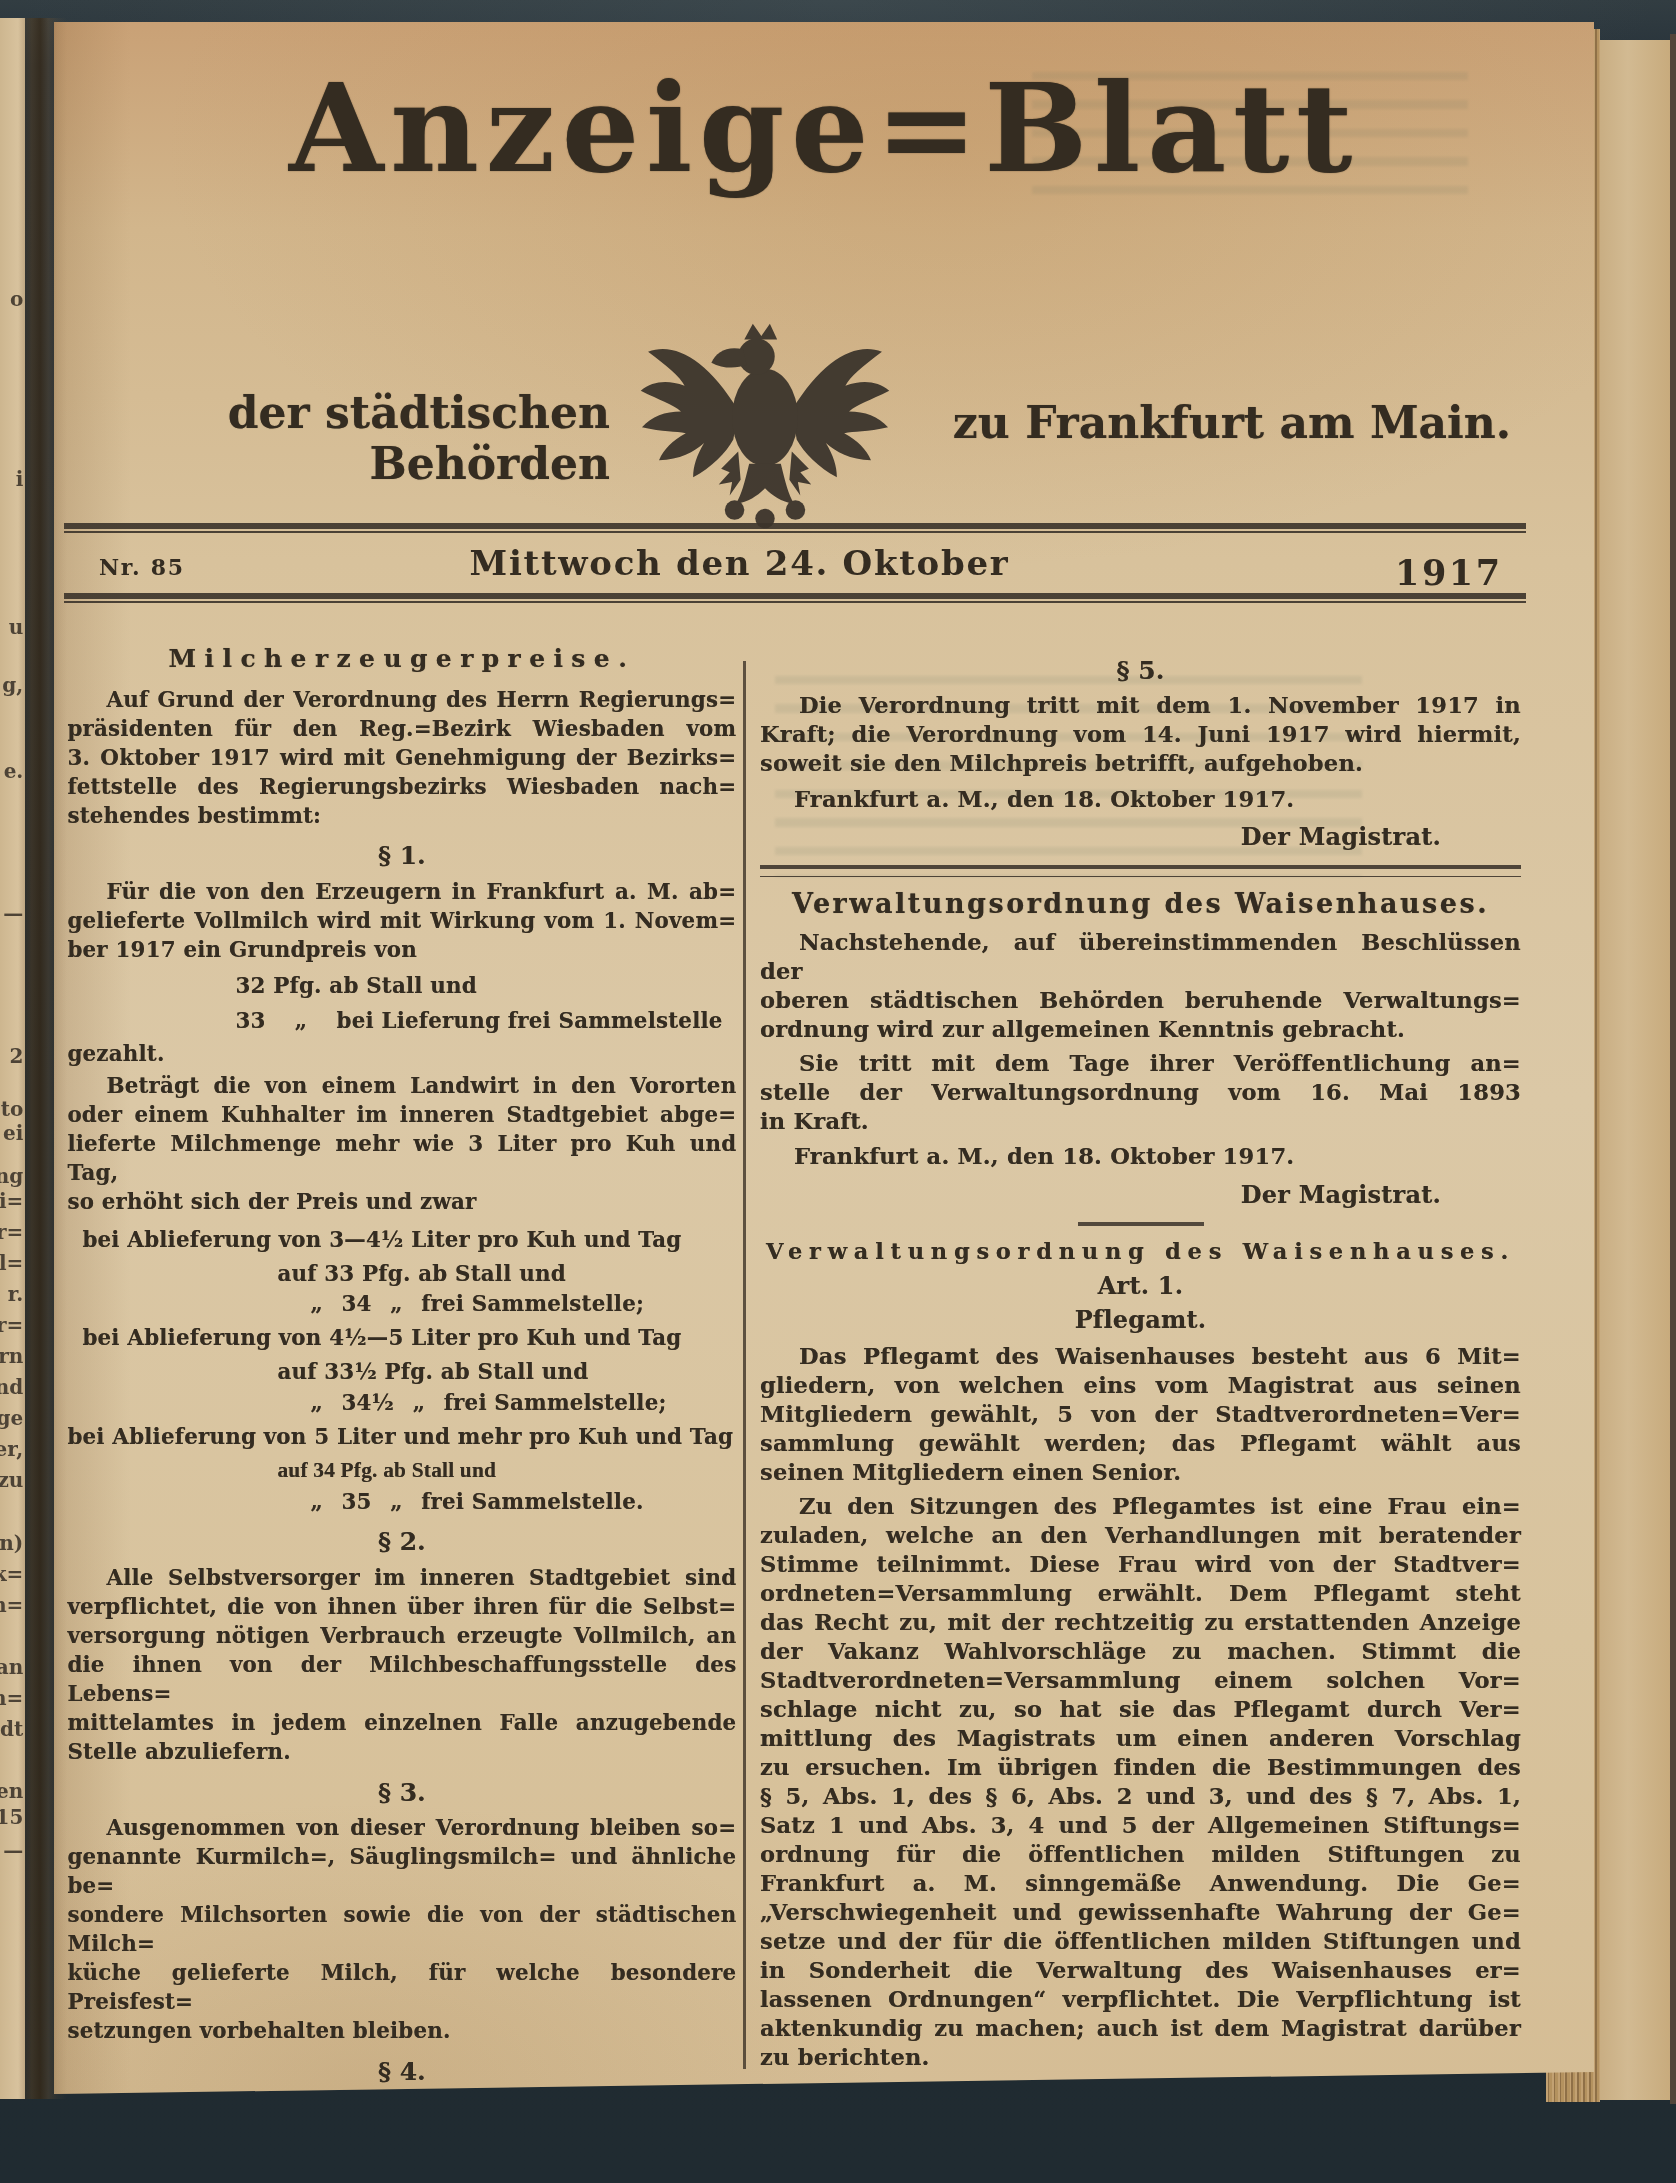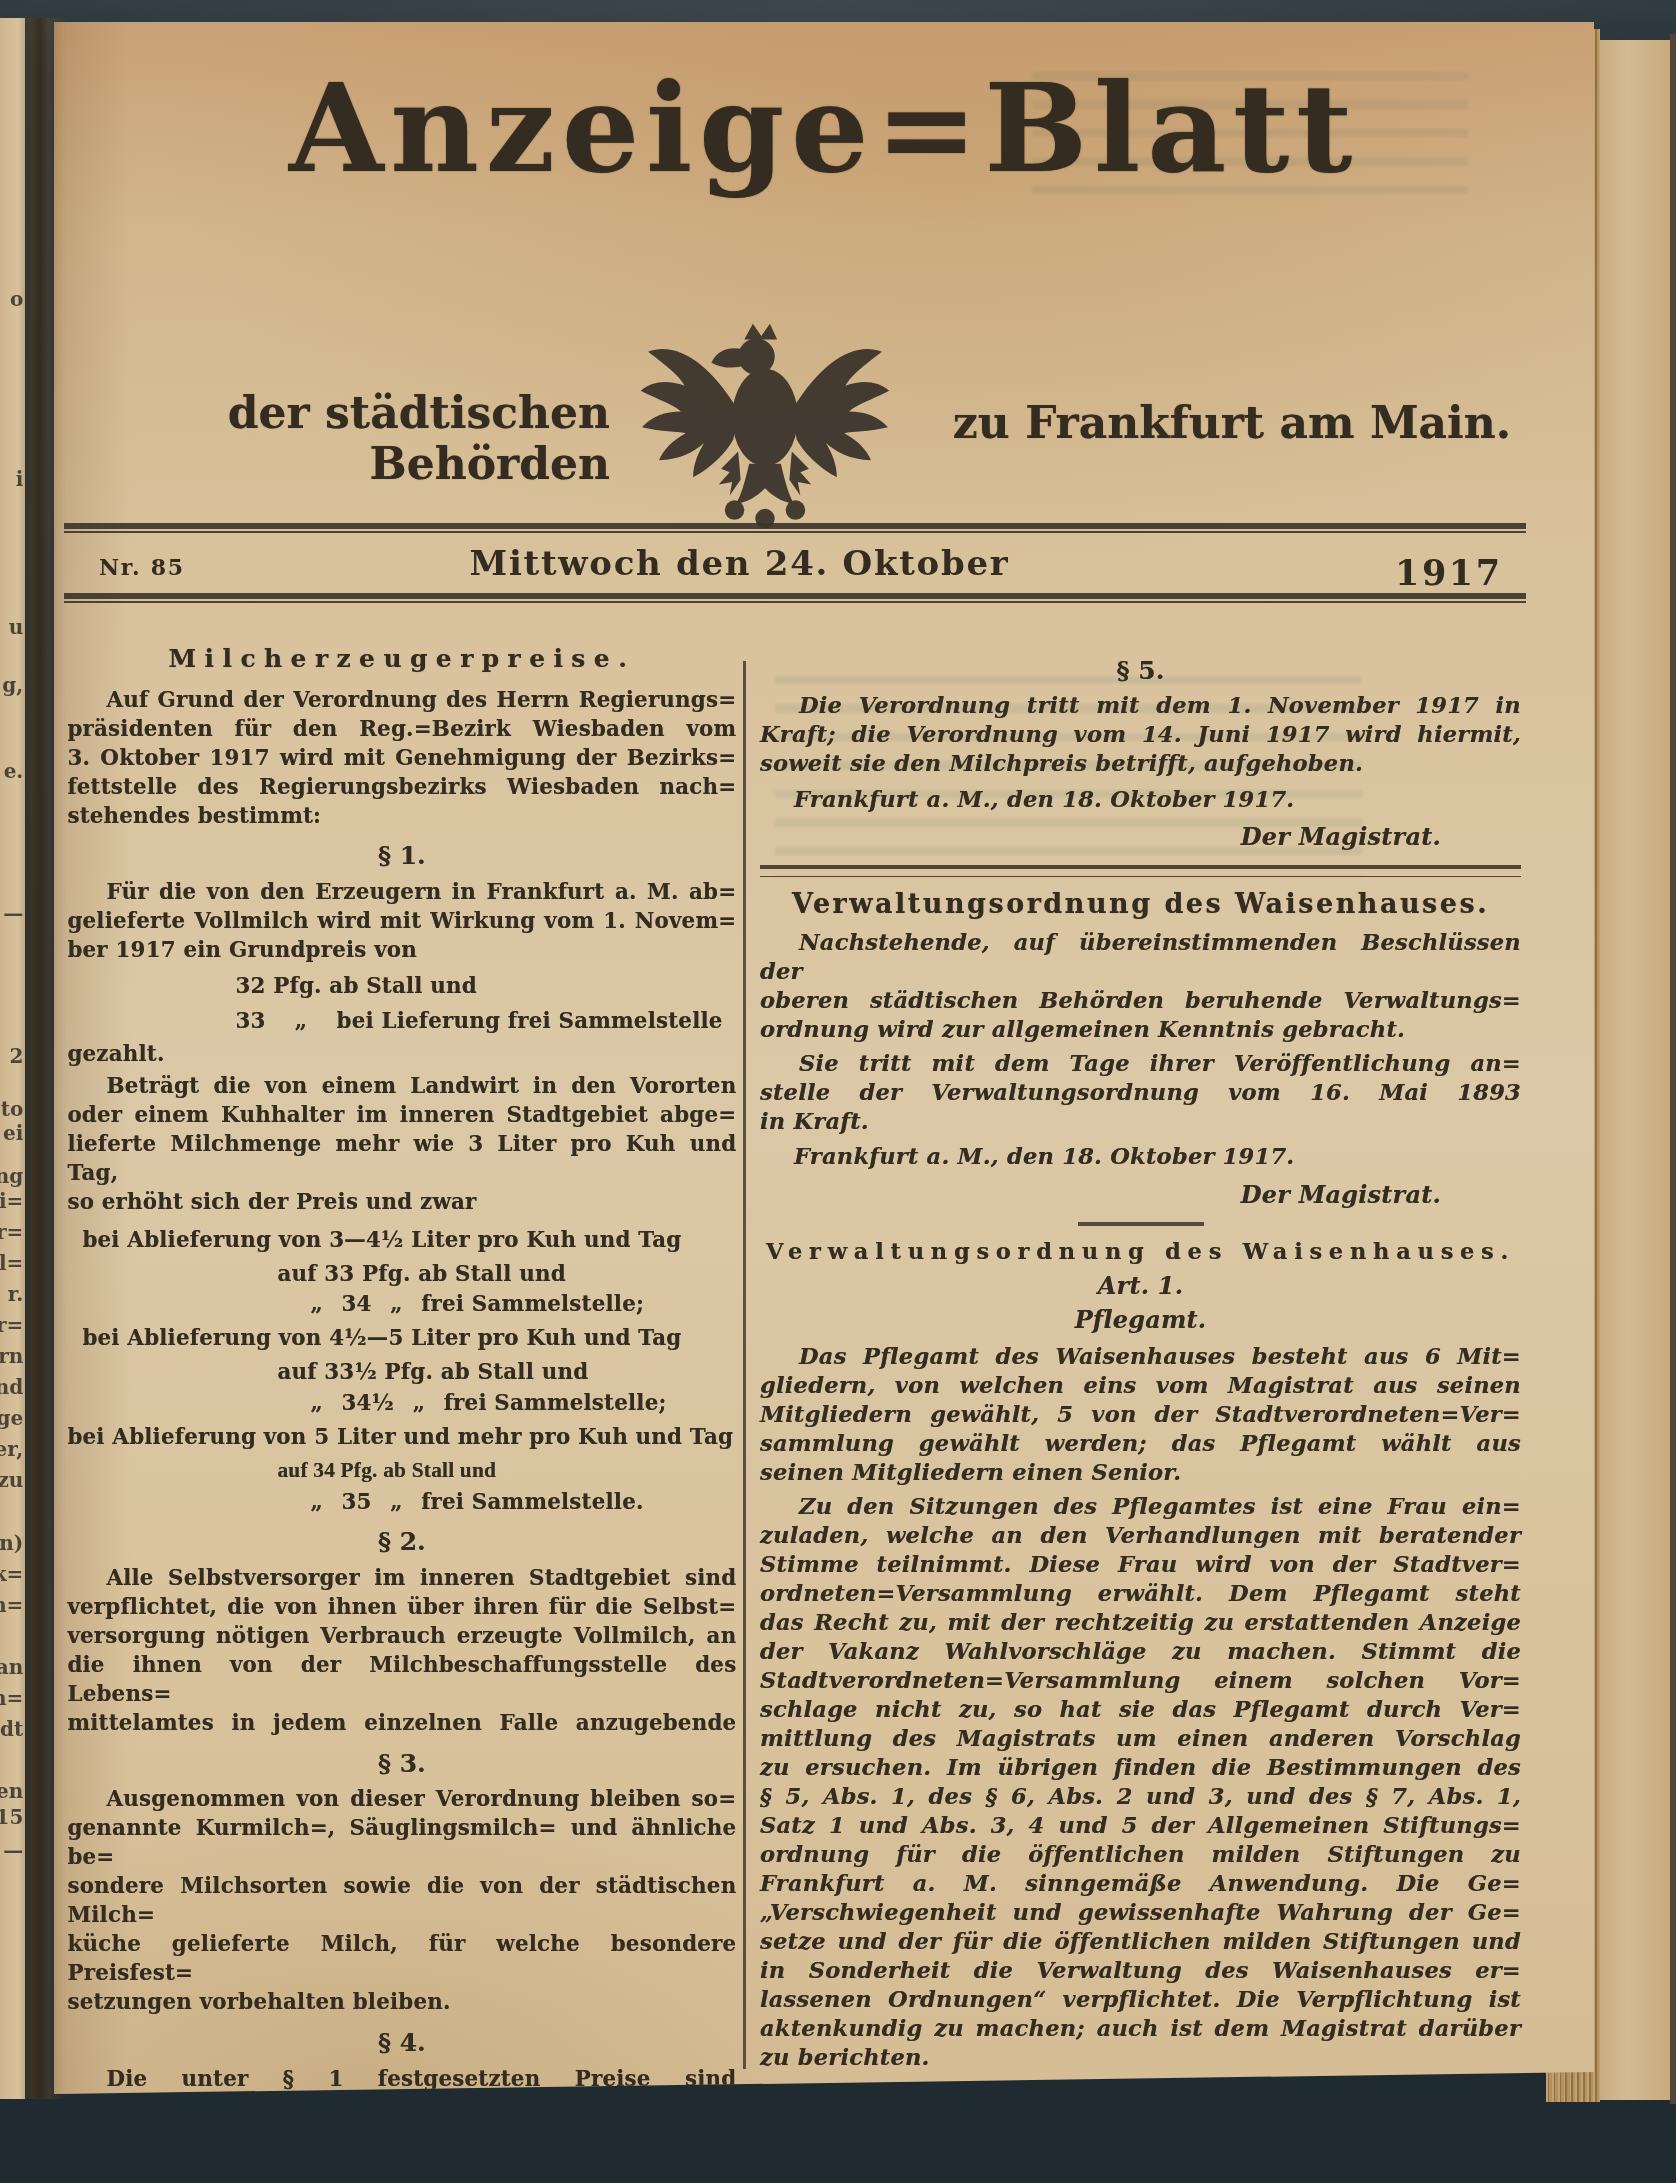--- a/index.html
+++ b/index.html
@@ -48,21 +48,21 @@
   .issue{font-size:22px;font-weight:700;letter-spacing:1.7px}
   .bar-date{flex:1;text-align:center;font-size:34px;font-weight:700;letter-spacing:1.7px;padding-right:101px}
   .bar-year{font-size:35px;font-weight:700;transform:translateY(10px);letter-spacing:2.5px}
   
   .col{position:absolute;top:622px;}
   .col-left{left:13.4px;width:669px;}
   .col-right{left:706px;width:761px;}
   .divider{position:absolute;left:689px;top:639px;width:2.5px;height:1408px;background:rgba(58,48,36,.78);}
   .line{font-size:21.4px;line-height:29px;font-weight:700;letter-spacing:0.2px;
     text-shadow:0 0 0.5px rgba(45,36,22,.55);}
-  .col-right .line{font-size:22.6px;font-style:italic;}
+  .col-right .line{font-size:22.6px;}
   .j{text-align:justify;text-align-last:justify;}
   .first{text-indent:39px;}
   .para{margin:3.4px 0 5px;}
   .sec{text-align:center;font-size:25px;font-weight:700;margin:11.7px 0 6.7px;text-shadow:0 0 0.5px rgba(45,36,22,.55)}
   .hsp{text-align:center;font-size:25px;font-weight:700;letter-spacing:8.4px;margin:0 0 11.7px;text-shadow:0 0 0.7px rgba(45,36,22,.6)}
   .col-right .hsp{letter-spacing:2.5px;font-size:27px;margin:11.7px 0 8.4px;}
   .hsp2{text-align:center;font-size:22.6px;font-weight:700;letter-spacing:6.7px;margin:11.7px 0 6.7px;text-shadow:0 0 0.5px rgba(45,36,22,.55)}
   .date{text-indent:34px;margin:6.7px 0 1.7px;}
   .sig{text-align:right;padding-right:80px;margin:8.4px 0 5px;font-size:24px !important;}
   .rule-full{height:6.7px;border-top:4.2px solid #3b332a;border-bottom:1.7px solid #3b332a;margin:13.4px 0 11.7px;opacity:.88}
@@ -178,20 +178,21 @@
       <div class="line" style="padding-left: 0px; margin-top: 5px;">bei Ablieferung von 5 Liter und mehr pro Kuh und Tag</div>
       <div class="line" style="padding-left: 210px; margin-top: 5px; font-family: Liberation Serif, serif;">auf 34 Pfg. ab Stall und</div>
       <div class="line" style="padding-left: 243px; margin-top: 1.7px;">„  35  „  frei Sammelstelle.</div>
       <div class="sec">§ 2.</div>
       <div class="para">
         <div class="line j first">Alle Selbstversorger im inneren Stadtgebiet sind</div>
         <div class="line j">verpflichtet, die von ihnen über ihren für die Selbst=</div>
         <div class="line j">versorgung nötigen Verbrauch erzeugte Vollmilch, an</div>
         <div class="line j">die ihnen von der Milchbeschaffungsstelle des Lebens=</div>
         <div class="line j">mittelamtes in jedem einzelnen Falle anzugebende</div>
+        <div class="line ">Stelle abzuliefern.</div>
       </div>
       <div class="sec">§ 3.</div>
       <div class="para">
         <div class="line j first">Ausgenommen von dieser Verordnung bleiben so=</div>
         <div class="line j">genannte Kurmilch=, Säuglingsmilch= und ähnliche be=</div>
         <div class="line j">sondere Milchsorten sowie die von der städtischen Milch=</div>
         <div class="line j">küche gelieferte Milch, für welche besondere Preisfest=</div>
         <div class="line ">setzungen vorbehalten bleiben.</div>
       </div>
       <div class="sec">§ 4.</div>

